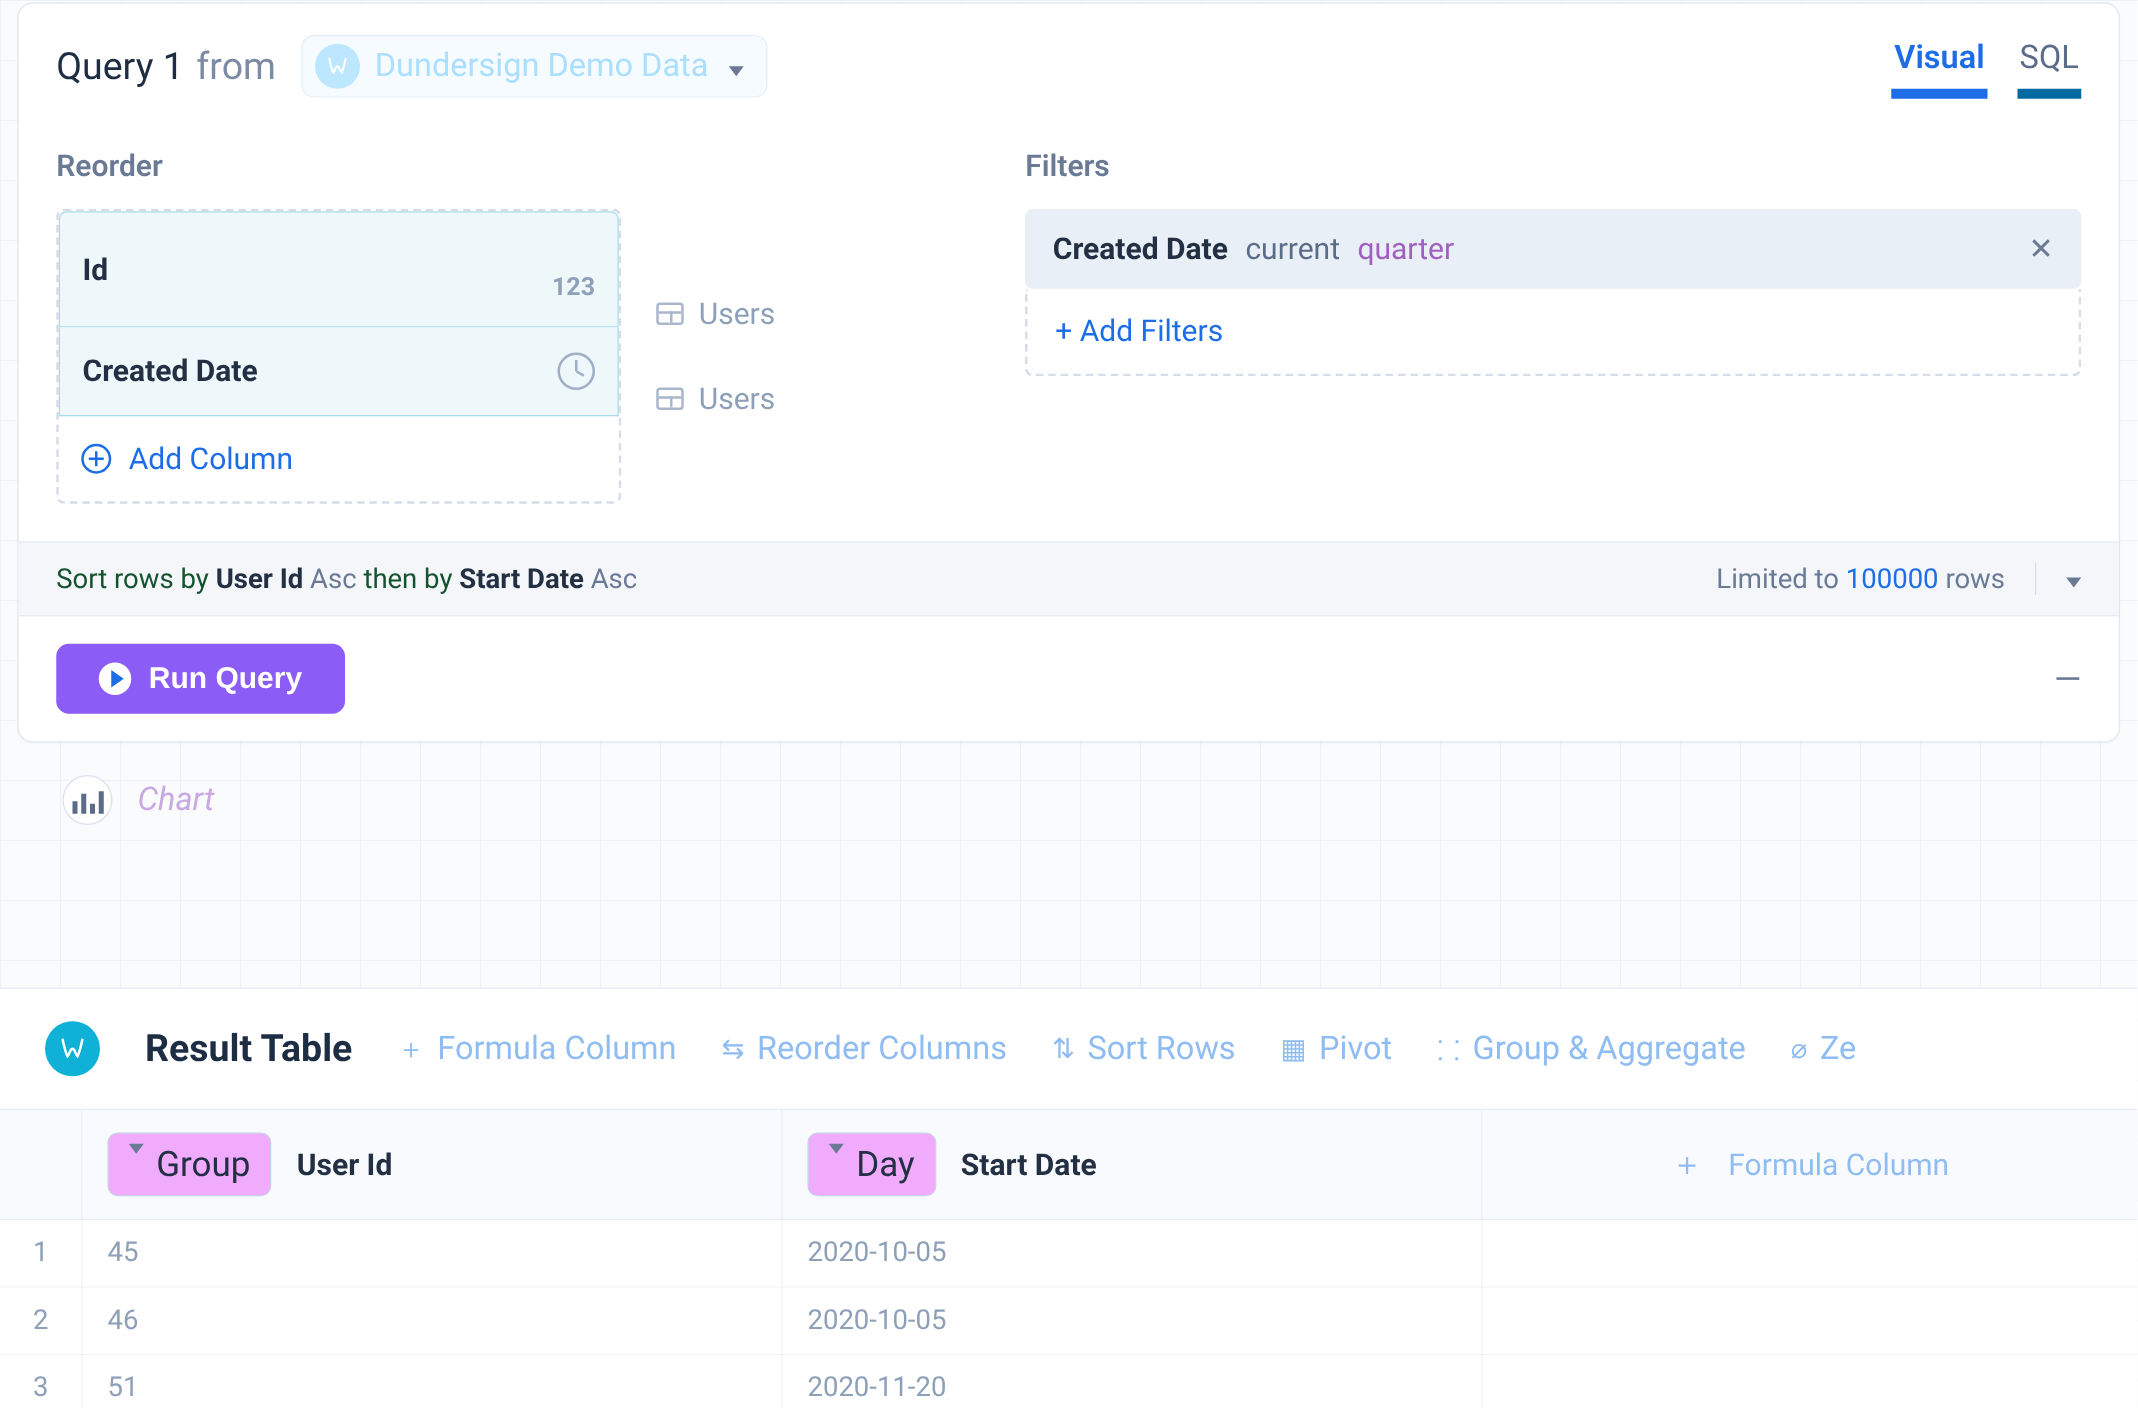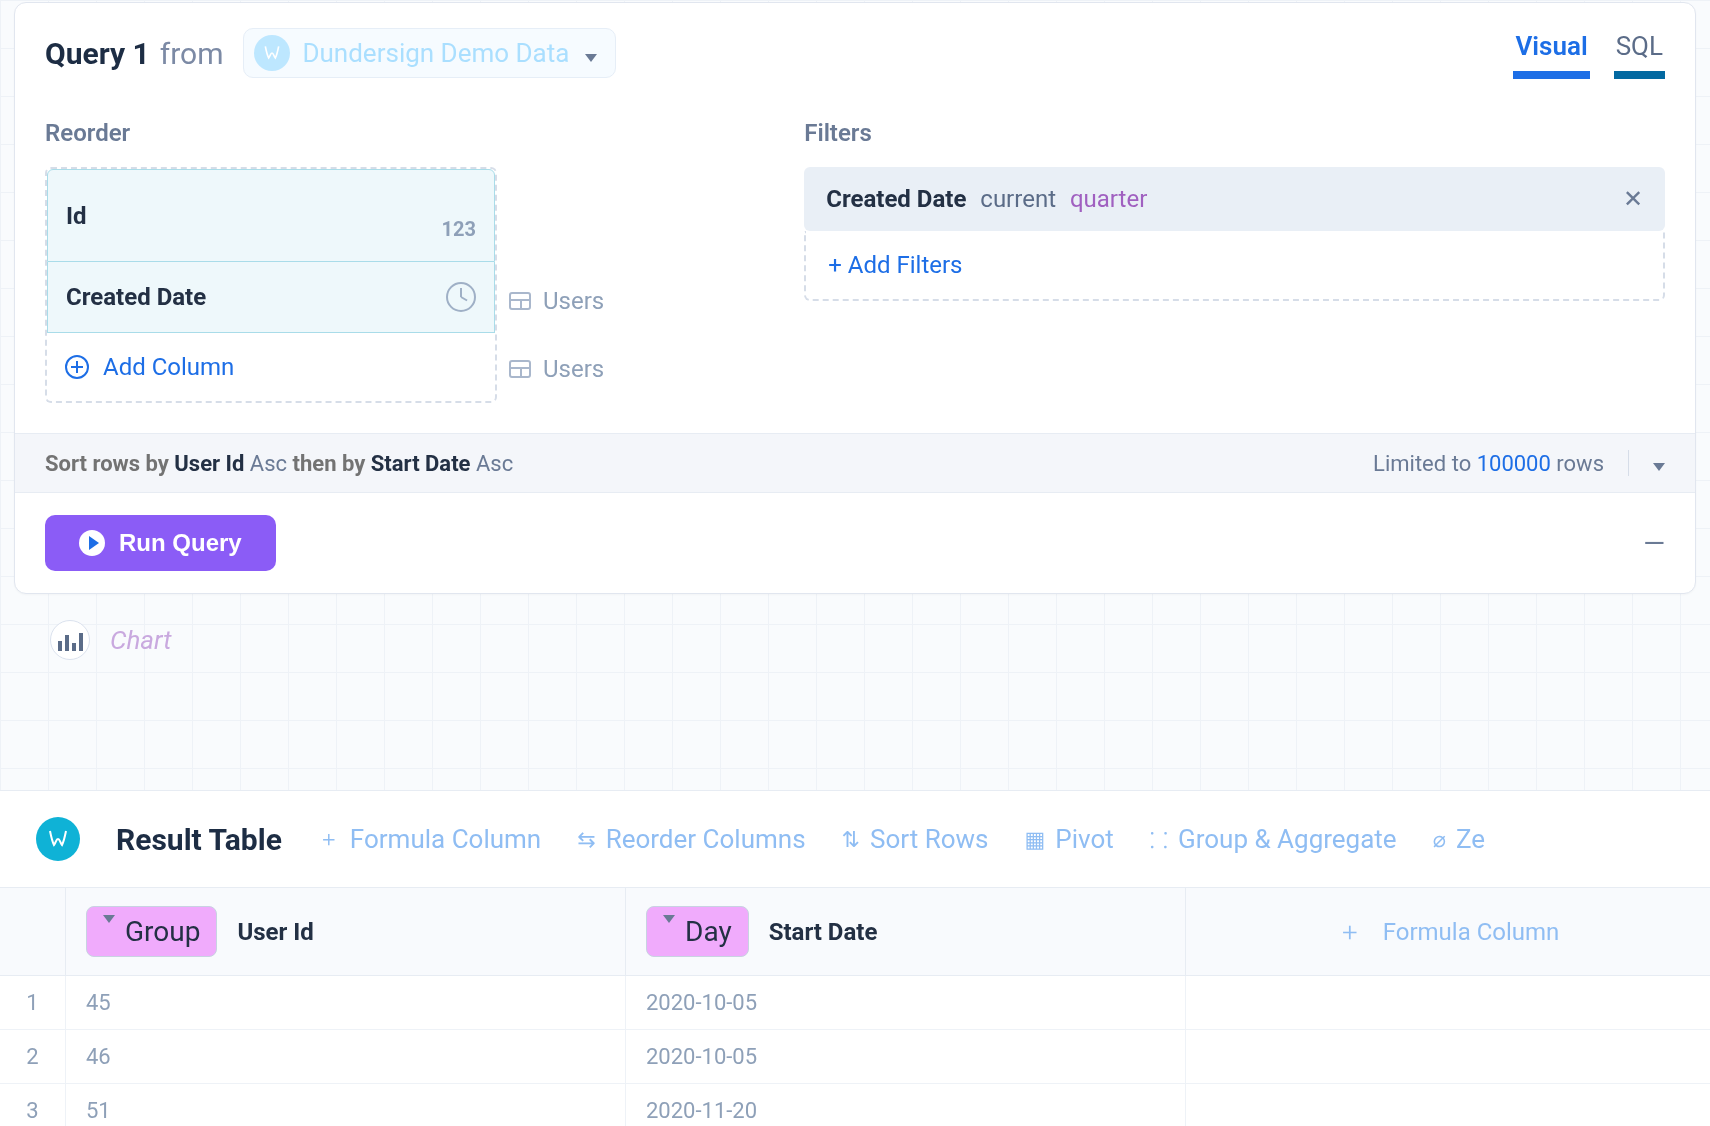--- a/index.html
+++ b/index.html
@@ -24,21 +24,21 @@
     margin: 2px 14px 0 14px;
     box-shadow: 0 1px 2px rgba(0,0,0,0.03);
   }
 
   
   .qp-header {
     display: flex;
     align-items: center;
     padding: 24px 30px 10px 30px;
   }
-  .qp-title { font-size: 30px; font-weight: 700; color: #1d2d44; }
+  .qp-title { font-size: 30px; font-weight: 400; color: #1d2d44; }
   .qp-from  { font-size: 30px; color: #7c8aa5; margin-left: 10px; font-weight: 400; }
   .ds-chip {
     display: inline-flex; align-items: center;
     background: #f6fbff;
     border: 1px solid #e6eef7;
     border-radius: 10px;
     padding: 6px 18px 6px 10px;
     margin-left: 20px;
     color: #aadfff;
     font-size: 26px;
@@ -115,21 +115,21 @@
     display: flex; align-items: center; gap: 12px;
     color: #8ea0b8; font-size: 24px; padding: 20px 0 20px 6px;
   }
   .table-icon {
     width: 22px; height: 18px; border: 2px solid #a9b7cc; border-radius: 3px;
     position: relative; display:inline-block;
   }
   .table-icon::before { content:""; position:absolute; left:0; right:0; top:5px; height:2px; background:#a9b7cc; }
   .table-icon::after  { content:""; position:absolute; top:5px; bottom:0; left:9px; width:2px; background:#a9b7cc; }
 
-  .cols-wrap { display:flex; gap: 6px; align-items:flex-end; }
+  .cols-wrap { display:flex; gap: 22px; align-items:center; }
 
   
   .filters-sec { flex: 1; }
   .filter-chip {
     background: #e9eff6; border-radius: 6px;
     display:flex; align-items:center; justify-content: space-between;
     padding: 18px 22px; font-size: 24px; text-align: right;
   }
   .fc-field { font-weight: 700; color: #233044; }
   .fc-op    { color: #5b6c88; margin: 0 8px; }
@@ -145,21 +145,21 @@
   .sort-bar {
     margin-top: 30px;
     background: #f4f6fa;
     border-top: 1px solid #e7ecf3;
     border-bottom: 1px solid #e7ecf3;
     padding: 16px 30px;
     display: flex; align-items: center; justify-content: space-between;
     font-size: 22px;
     color: #6a7a95;
   }
-  .sort-bar .sb-left .purple { color: #737373; font-weight: bold; }
+  .sort-bar .sb-left .purple { color: #14532d; }
   .sort-bar .sb-left .strong { color: #233044; font-weight: 700; }
   .sb-right { display:flex; align-items:center; gap: 24px; }
   .sb-right .limit-num { color: #1d6ee6; }
   .sb-caret { color:#9fb0c6; }
   .sb-divider { width:1px; height:26px; background:#d6dde8; }
 
   
   .run-row { padding: 22px 30px; display:flex; align-items:center; justify-content:space-between; }
   .run-btn {
     background: #8b5cf6; color:#fff; border:none; border-radius: 10px;

